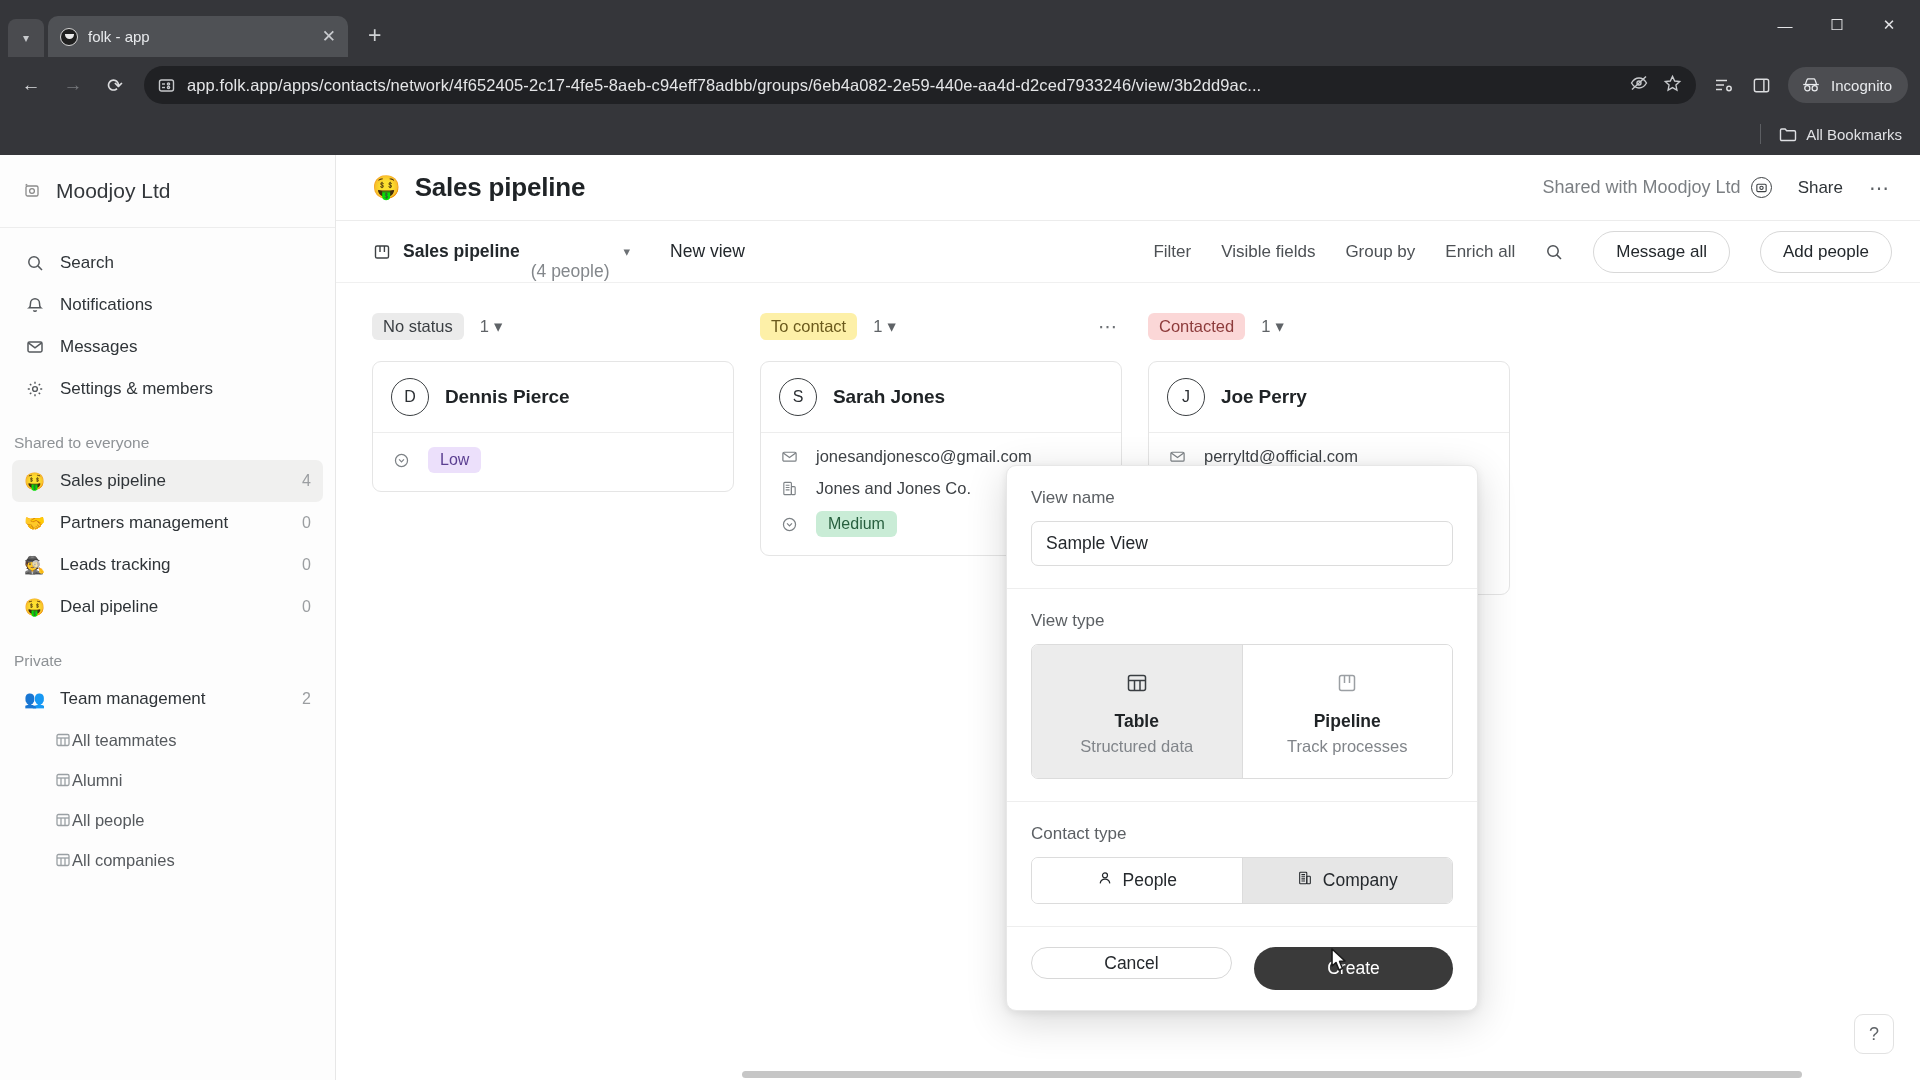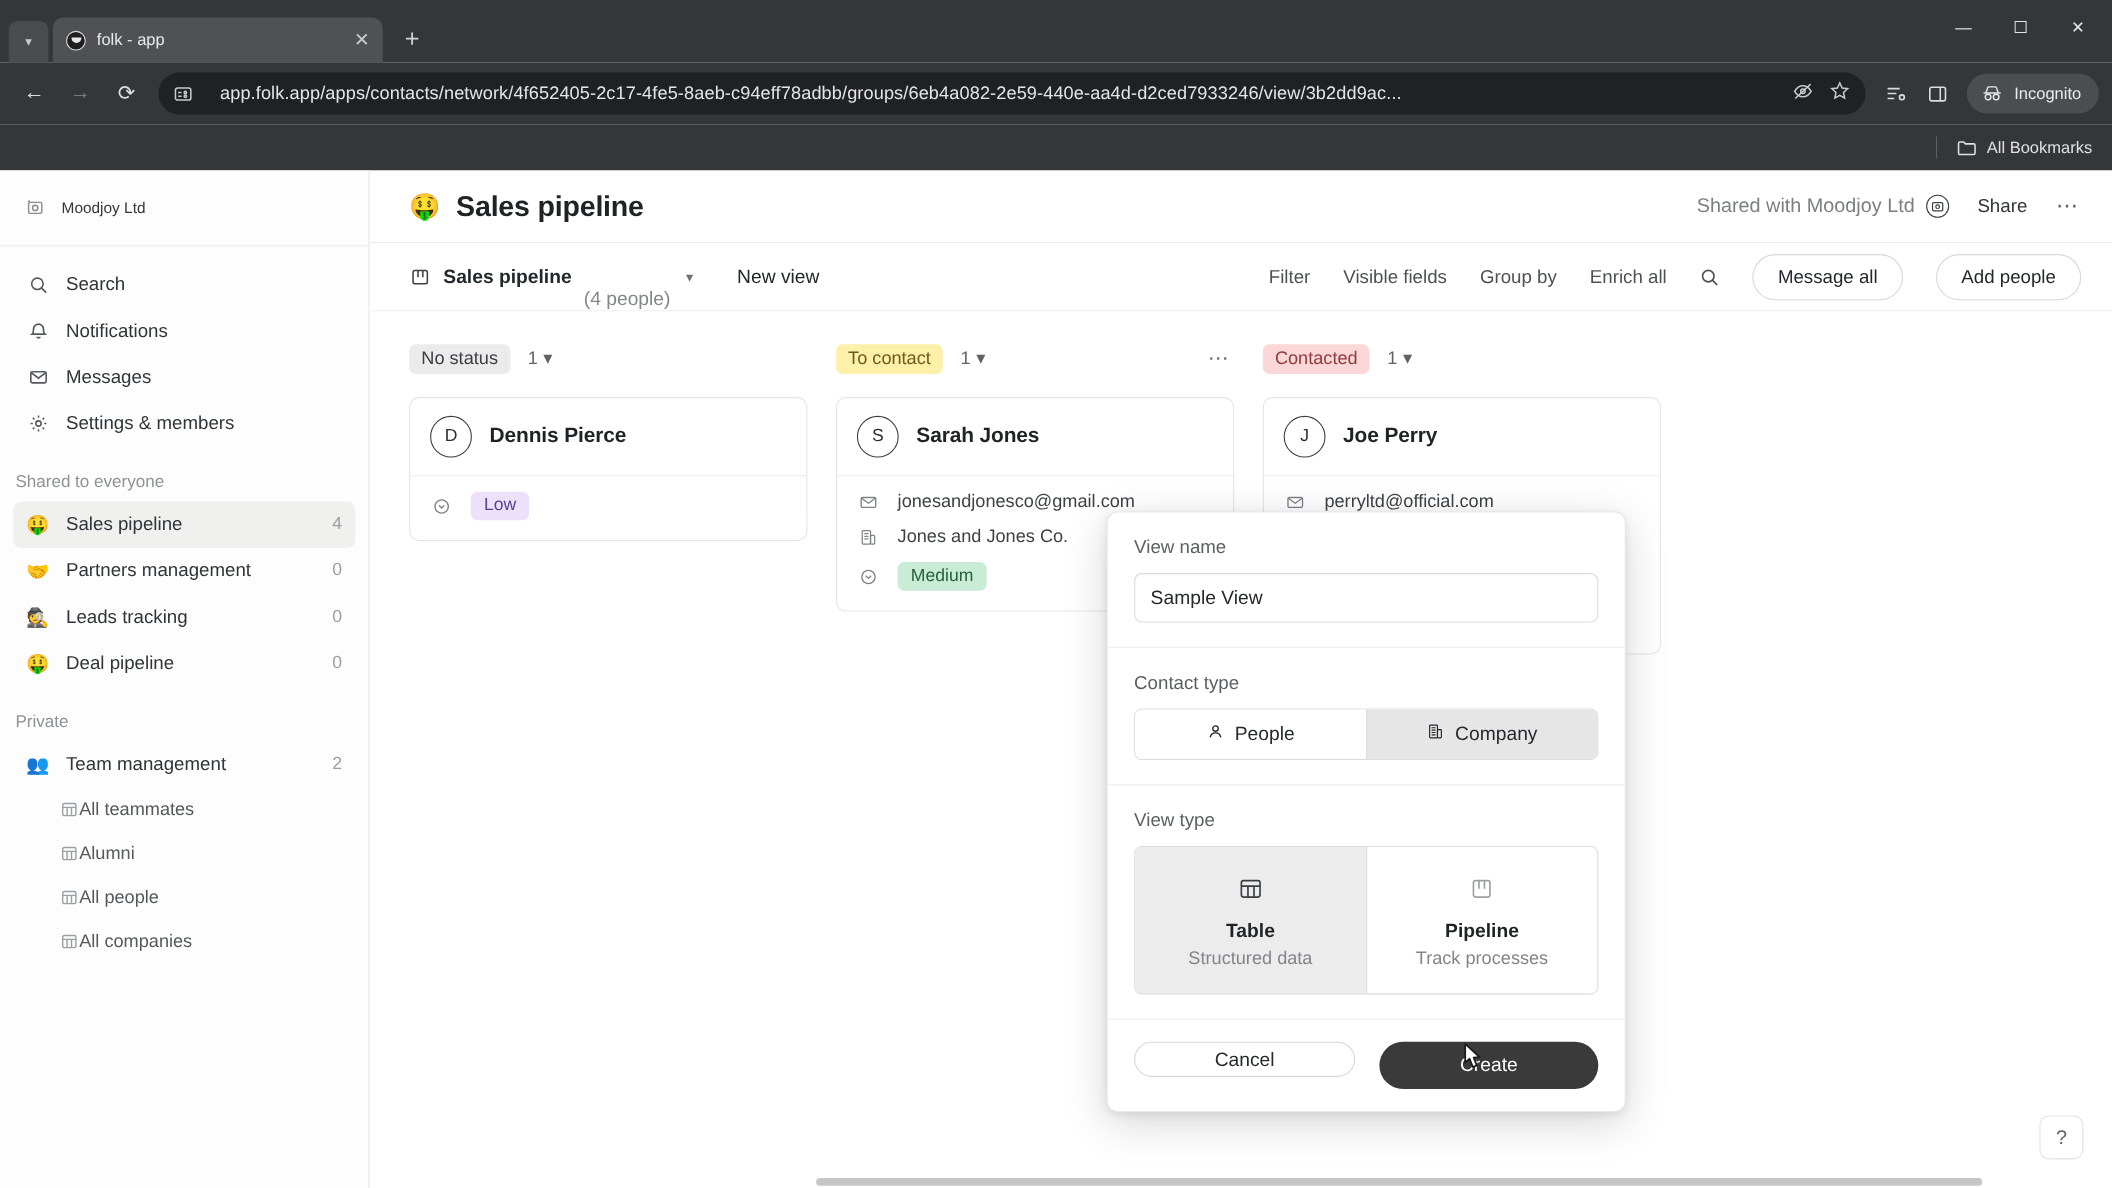--- a/index.html
+++ b/index.html
@@ -43,21 +43,21 @@
 
   .chrome-nav {
     background: #35363a; height: 56px; display: flex; align-items: center;
     gap: 4px; padding: 0 12px; flex: none;
   }
   .nav-icon { width: 38px; height: 38px; display:flex; align-items:center; justify-content:center;
               color: #dcdddf; font-size: 19px; border-radius: 50%; }
   .nav-icon.disabled { color: #77797d; }
   .omnibox {
     flex: 1; height: 38px; background: #202124; border-radius: 19px;
-    display: flex; align-items: center; padding: 0 14px; gap: 25px; margin: 0 6px;
+    display: flex; align-items: center; padding: 0 14px; gap: 12px; margin: 0 6px;
   }
   .omnibox-left-icon { color: #c7c9cc; display:flex; align-items:center; }
   .omnibox-url { color: #e4e5e7; font-size: 16.5px; white-space: nowrap; overflow: hidden;
                  text-overflow: ellipsis; flex: 1; letter-spacing: .1px; }
   .omnibox-right { display:flex; align-items:center; gap: 14px; color: #c8cacd; }
   .ext-icon { width: 34px; height: 34px; display:flex; align-items:center; justify-content:center;
               color: #dcdddf; font-size: 17px; }
   .incognito-pill {
     display:flex; align-items:center; gap: 9px; background: #4c4d51; color: #e8eaed;
     border-radius: 18px; height: 36px; padding: 0 16px 0 12px; font-size: 15px; margin-left: 6px;
@@ -73,21 +73,21 @@
   .app { flex: 1; display: flex; background: #ffffff; position: relative; overflow: hidden; }
 
   .sidebar {
     width: 336px; flex: none; background: #fdfdfd; border-right: 1px solid #e7e7e7;
     display: flex; flex-direction: column; padding-top: 0;
   }
   .ws-row { display:flex; align-items:center; gap: 14px; padding: 24px 22px 24px 22px;
             border-bottom: 1px solid #ededed; }
   .ws-logo { width: 20px; height: 20px; display:flex; align-items:center; justify-content:center;
              color: #8a8a8a; font-size: 15px; }
-  .ws-name { font-size: 14px; color: #33373b; }
+  .ws-name { font-size: 21px; color: #33373b; }
   .side-section { padding: 14px 12px 4px 12px; }
   .side-item {
     display: flex; align-items: center; gap: 15px; padding: 9px 12px; border-radius: 7px;
     font-size: 17px; color: #2f3438; cursor: pointer; min-height: 42px;
   }
   .side-item.active { background: #f0f0ef; }
   .side-item .ic { width: 21px; flex: none; display:flex; align-items:center; justify-content:center;
                    font-size: 17px; color: #55595d; }
   .side-item .lbl { flex: 1; white-space: nowrap; overflow: hidden; text-overflow: ellipsis; }
   .side-item .cnt { color: #9b9ea1; font-size: 16px; }
@@ -610,20 +610,49 @@
 
       <div class="overlay" style="pointer-events:none">
         <div class="modal" style="pointer-events:auto">
 
           <div class="m-sec">
             <div class="m-label">View name</div>
             <input class="m-input" value="Sample View" style="">
           </div>
 
           <div class="m-sec">
+            <div class="m-label">View type</div>
+            <div class="types">
+              <div class="type-card sel">
+                <span class="type-icon">
+                  <svg width="24" height="24" viewBox="0 0 24 24" fill="none" stroke="#3a3e42" stroke-width="1.5">
+                    <rect x="3.5" y="4.5" width="17" height="15" rx="2"></rect>
+                      <line x1="3.5" y1="9.5" x2="20.5" y2="9.5"></line>
+                    <line x1="9.5" y1="9.5" x2="9.5" y2="19.5"></line>
+                      <line x1="15" y1="9.5" x2="15" y2="19.5"></line>
+                  </svg>
+                </span>
+                <span class="type-title">Table</span>
+                <span class="type-sub">Structured data</span>
+              </div>
+              <div class="type-card">
+                <span class="type-icon">
+                  <svg width="24" height="24" viewBox="0 0 24 24" fill="none" stroke="#9b9fa3" stroke-width="1.5">
+                    <rect x="4.5" y="4.5" width="15" height="15" rx="2"></rect>
+                      <line x1="9.5" y1="4.5" x2="9.5" y2="12"></line>
+                    <line x1="14.5" y1="4.5" x2="14.5" y2="12"></line>
+                  </svg>
+                </span>
+                <span class="type-title">Pipeline</span>
+                <span class="type-sub">Track processes</span>
+              </div>
+            </div>
+          </div>
+
+          <div class="m-sec">
             <div class="m-label">Contact type</div>
             <div class="seg">
               <div class="seg-btn">
                 <span>
                   <svg width="16" height="16" viewBox="0 0 18 18" fill="none" stroke="#25292d" stroke-width="1.4">
                     <circle cx="9" cy="6" r="2.8"></circle>
                       <path d="M3.6 15c.5-3 2.7-4.6 5.4-4.6s4.9 1.6 5.4 4.6"></path>
                   </svg>
                 </span>
                 <span>People</span>
@@ -637,49 +666,20 @@
                       <line x1="5" y1="7.6" x2="9" y2="7.6"></line>
                     <line x1="5" y1="10" x2="9" y2="10"></line>
                       <line x1="5" y1="12.4" x2="9" y2="12.4"></line>
                   </svg>
                 </span>
                 <span>Company</span>
               </div>
             </div>
           </div>
 
-          <div class="m-sec">
-            <div class="m-label">View type</div>
-            <div class="types">
-              <div class="type-card sel">
-                <span class="type-icon">
-                  <svg width="24" height="24" viewBox="0 0 24 24" fill="none" stroke="#3a3e42" stroke-width="1.5">
-                    <rect x="3.5" y="4.5" width="17" height="15" rx="2"></rect>
-                      <line x1="3.5" y1="9.5" x2="20.5" y2="9.5"></line>
-                    <line x1="9.5" y1="9.5" x2="9.5" y2="19.5"></line>
-                      <line x1="15" y1="9.5" x2="15" y2="19.5"></line>
-                  </svg>
-                </span>
-                <span class="type-title">Table</span>
-                <span class="type-sub">Structured data</span>
-              </div>
-              <div class="type-card">
-                <span class="type-icon">
-                  <svg width="24" height="24" viewBox="0 0 24 24" fill="none" stroke="#9b9fa3" stroke-width="1.5">
-                    <rect x="4.5" y="4.5" width="15" height="15" rx="2"></rect>
-                      <line x1="9.5" y1="4.5" x2="9.5" y2="12"></line>
-                    <line x1="14.5" y1="4.5" x2="14.5" y2="12"></line>
-                  </svg>
-                </span>
-                <span class="type-title">Pipeline</span>
-                <span class="type-sub">Track processes</span>
-              </div>
-            </div>
-          </div>
-
           <div class="m-foot">
             <button class="btn-cancel">Cancel</button>
             <button class="btn-create">Create</button>
           </div>
         </div>
 
         <svg class="cursor" viewBox="0 0 26 32">
           <path d="M6 4 L6 21 L10 17.5 L13 25 L16.5 23.5 L13.6 16.4 L19 16 Z" fill="#ffffff" stroke="#1a1a1a" stroke-width="1.6" stroke-linejoin="round"></path>
         </svg>
       </div>

